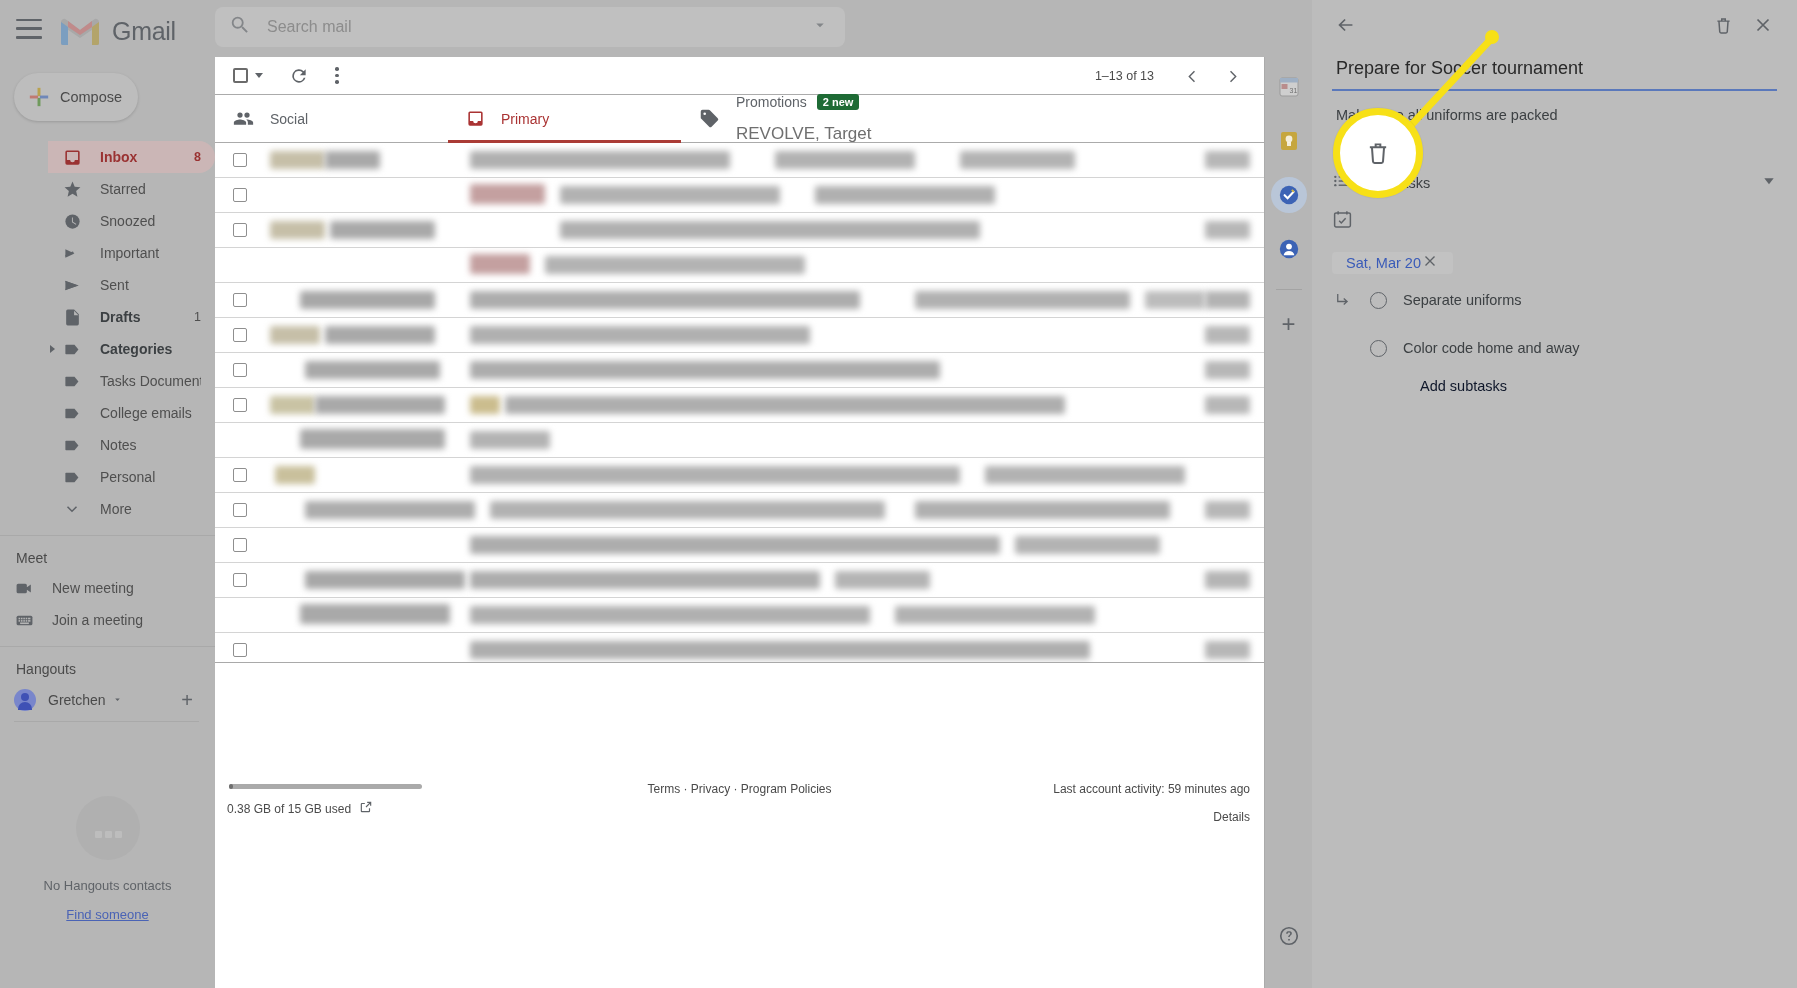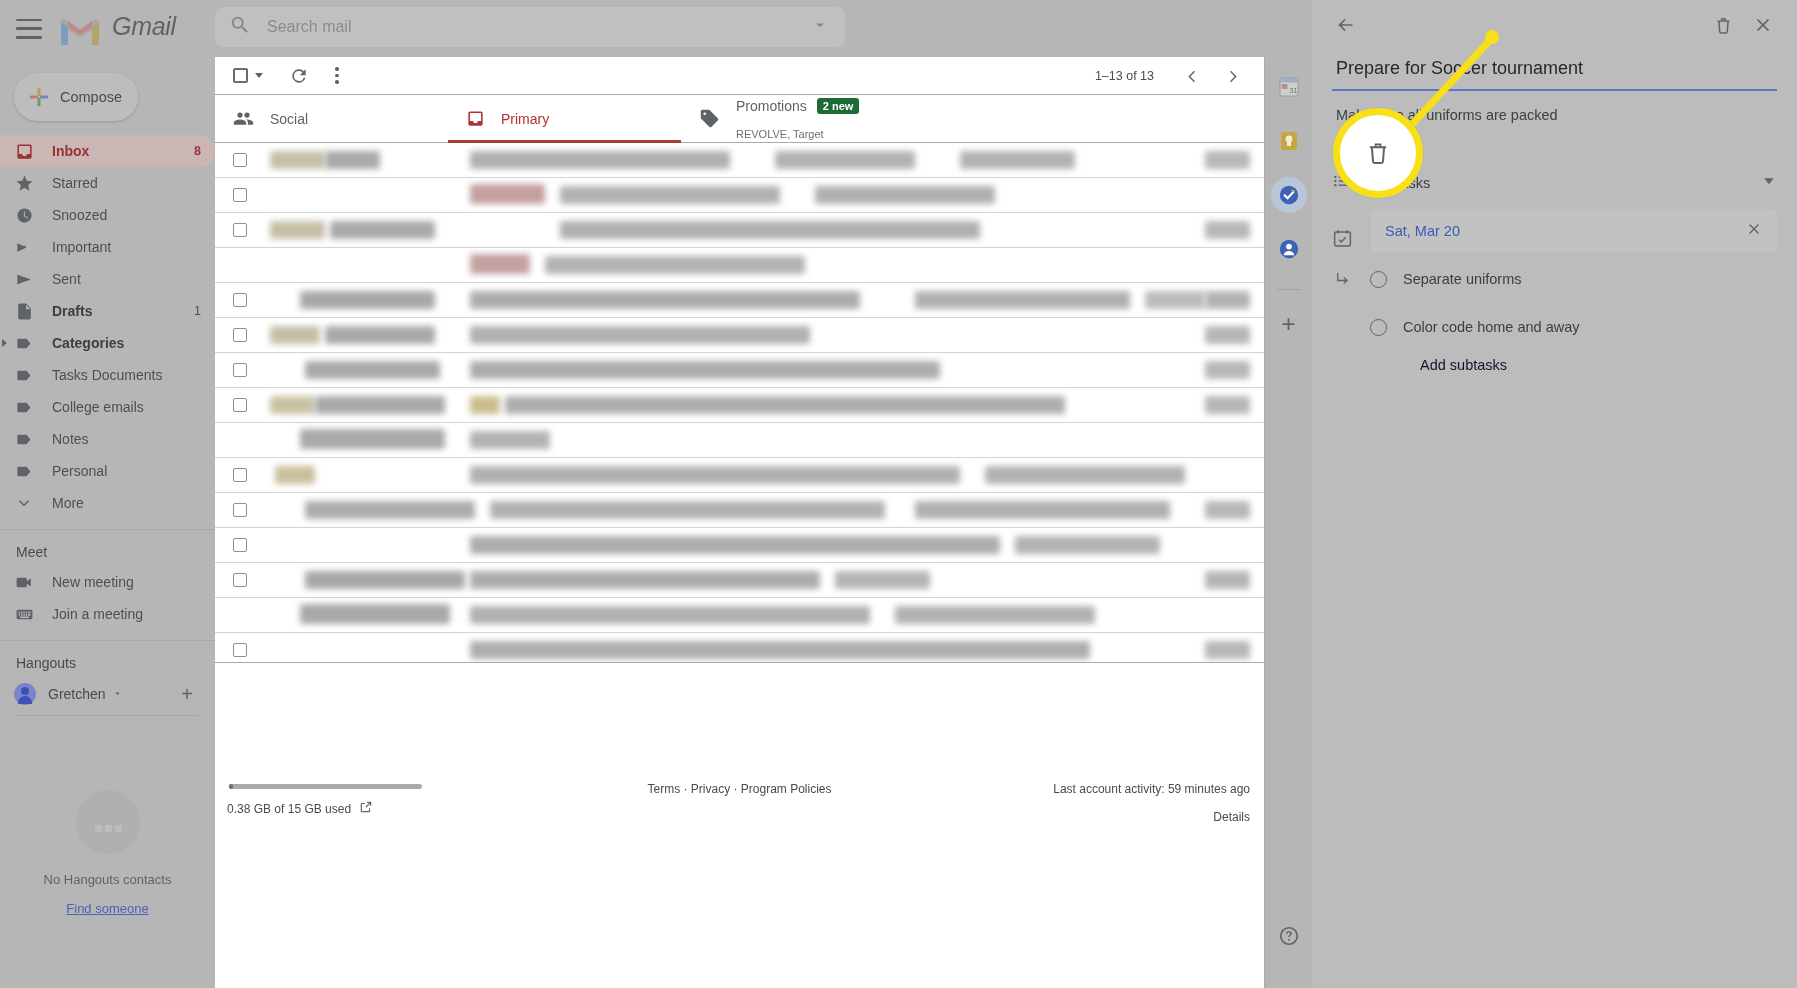--- a/index.html
+++ b/index.html
@@ -26,21 +26,21 @@
     background: #b6b6b6;
   }
   .hamburger {
     width: 26px; height: 20px;
     margin-left: 16px; margin-right: 16px;
     display: flex; flex-direction: column; justify-content: space-between;
     cursor: pointer;
   }
   .hamburger span { display: block; height: 2.5px; background: #5f6368; border-radius: 1px; }
 
-  .gmail-logo { display: flex; align-items: flex-start; font-style: italic; }
+  .gmail-logo { display: flex; align-items: flex-end; }
   .m-icon { width: 44px; height: 34px; position: relative; }
   .gmail-word {
     font-size: 25px; color: #5f6368; letter-spacing: -0.3px;
     margin-left: 10px; font-weight: 400;
   }
 
   .searchbox {
     position: absolute; left: 215px; top: 7px;
     width: 630px; height: 40px;
     background: #c0c0c0; border-radius: 8px;
@@ -78,21 +78,21 @@
     width: 124px; height: 48px;
     border-radius: 24px;
     background: #bdbdbd;
     box-shadow: 0 1px 3px rgba(0,0,0,.16);
     display: flex; align-items: center;
     cursor: pointer;
   }
   .plus-col { width: 22px; height: 22px; margin-left: 14px; margin-right: 10px; position: relative; }
   .compose-label { font-size: 14.5px; color: #4a4a4a; }
 
-  .nav-list { margin-top: 14px; }
+  .nav-list { margin-top: 20px; padding-left: 48px; }
   .nav-item {
     height: 32px; display: flex; align-items: center;
     padding-left: 14px; padding-right: 14px;
     border-top-right-radius: 16px; border-bottom-right-radius: 16px;
     font-size: 14px; color: #4f4f4f; cursor: pointer;
     position: relative;
   }
   .nav-item .ni-icon { width: 20px; height: 20px; margin-right: 18px; display:flex; align-items:center; justify-content:center; flex: 0 0 20px; }
   .nav-item .ni-label { flex: 1; white-space: nowrap; overflow: hidden; }
   .nav-item .ni-count { font-size: 12.5px; }
@@ -164,21 +164,21 @@
     padding-left: 18px; cursor: pointer; position: relative;
   }
   .tab .tb-icn { margin-right: 16px; display:flex; align-items:center; }
   .tab .tb-label { font-size: 14px; color: #5f6368; }
   .tab.active .tb-label { color: #a33; font-weight: 500; }
   .tab.active::after {
     content: ""; position: absolute; left: 0; right: 0; bottom: -1px;
     height: 3px; background: #aa3b35;
   }
   .tab-stack { display:flex; flex-direction:column; justify-content:center; }
-  .tab-sub { font-size: 11px; color: #6f6f6f; margin-top: 14px; }
+  .tab-sub { font-size: 17px; color: #6f6f6f; margin-top: 14px; }
   .badge {
     background: #1e6b35; color: #fff; font-size: 11px; font-weight: bold;
     border-radius: 3px; padding: 2px 6px; margin-left: 10px;
   }
   .tab-row1 { display:flex; align-items:center; }
 
   
   .blur-list { position: relative; height: 519px; overflow: hidden; }
   .blur-row {
     position: relative; height: 35px;
@@ -241,21 +241,21 @@
   .tp-title {
     font-size: 18px; color: #292929; padding: 8px 4px 10px 4px;
     border-bottom: 2px solid #5a78bb;
   }
   .tp-desc { font-size: 14.5px; color: #3c4043; padding: 16px 4px 10px 4px; min-height: 70px;}
   .tp-listrow {
     display:flex; align-items:center; height: 44px; gap: 18px; cursor:pointer;
   }
   .tp-listrow .lbl { font-size: 14.5px; color: #3c4043; flex: 1; }
   .tp-daterow {
-    display:flex; align-items:flex-end; gap: 18px; margin-top: 4px;
+    display:flex; align-items:flex-start; gap: 18px; margin-top: 4px; flex-direction: column;
   }
   .date-chip {
     flex:1; height: 44px; background: #c2c2c2; border-radius: 4px;
     display:flex; align-items:center; padding: 0 14px;
   }
   .date-val { font-size: 14.5px; color: #3a5bb8; flex:1; }
   .subtask {
     display:flex; align-items:center; height: 44px; gap: 16px; margin-top: 4px;
   }
   .sub-circle { width: 17px; height: 17px; border: 1.7px solid #5f6368; border-radius: 50%; flex:0 0 17px;}

